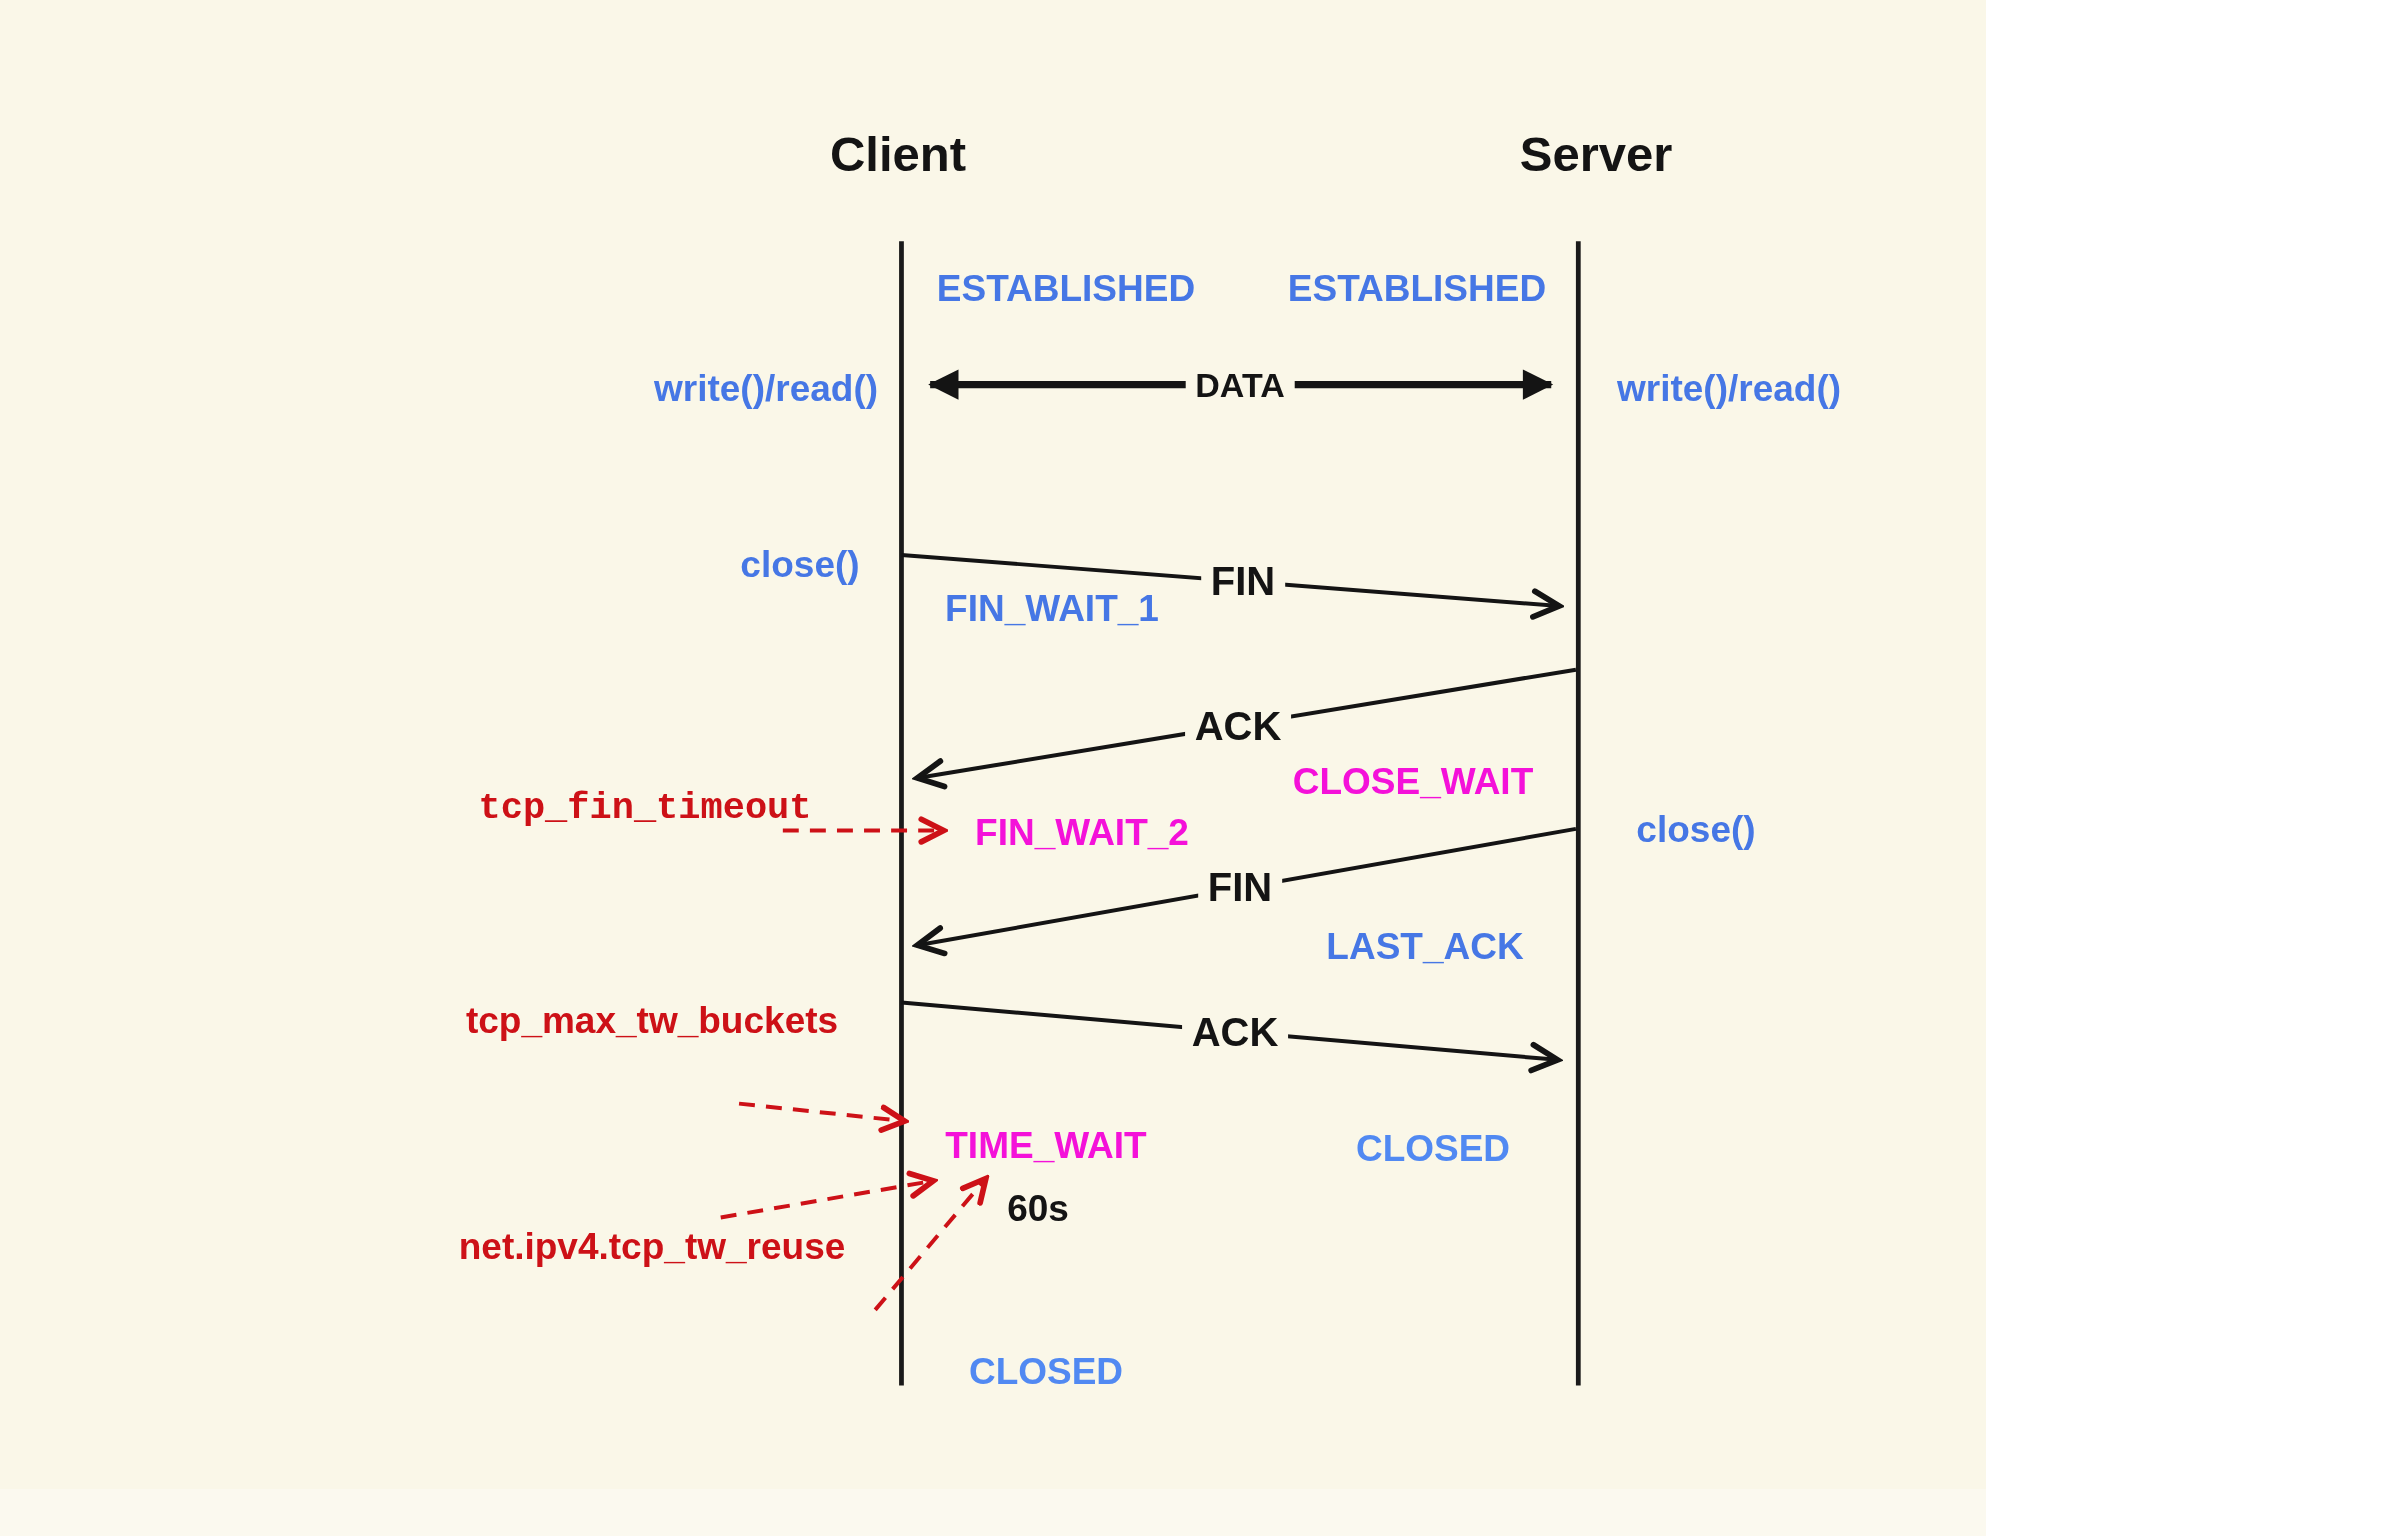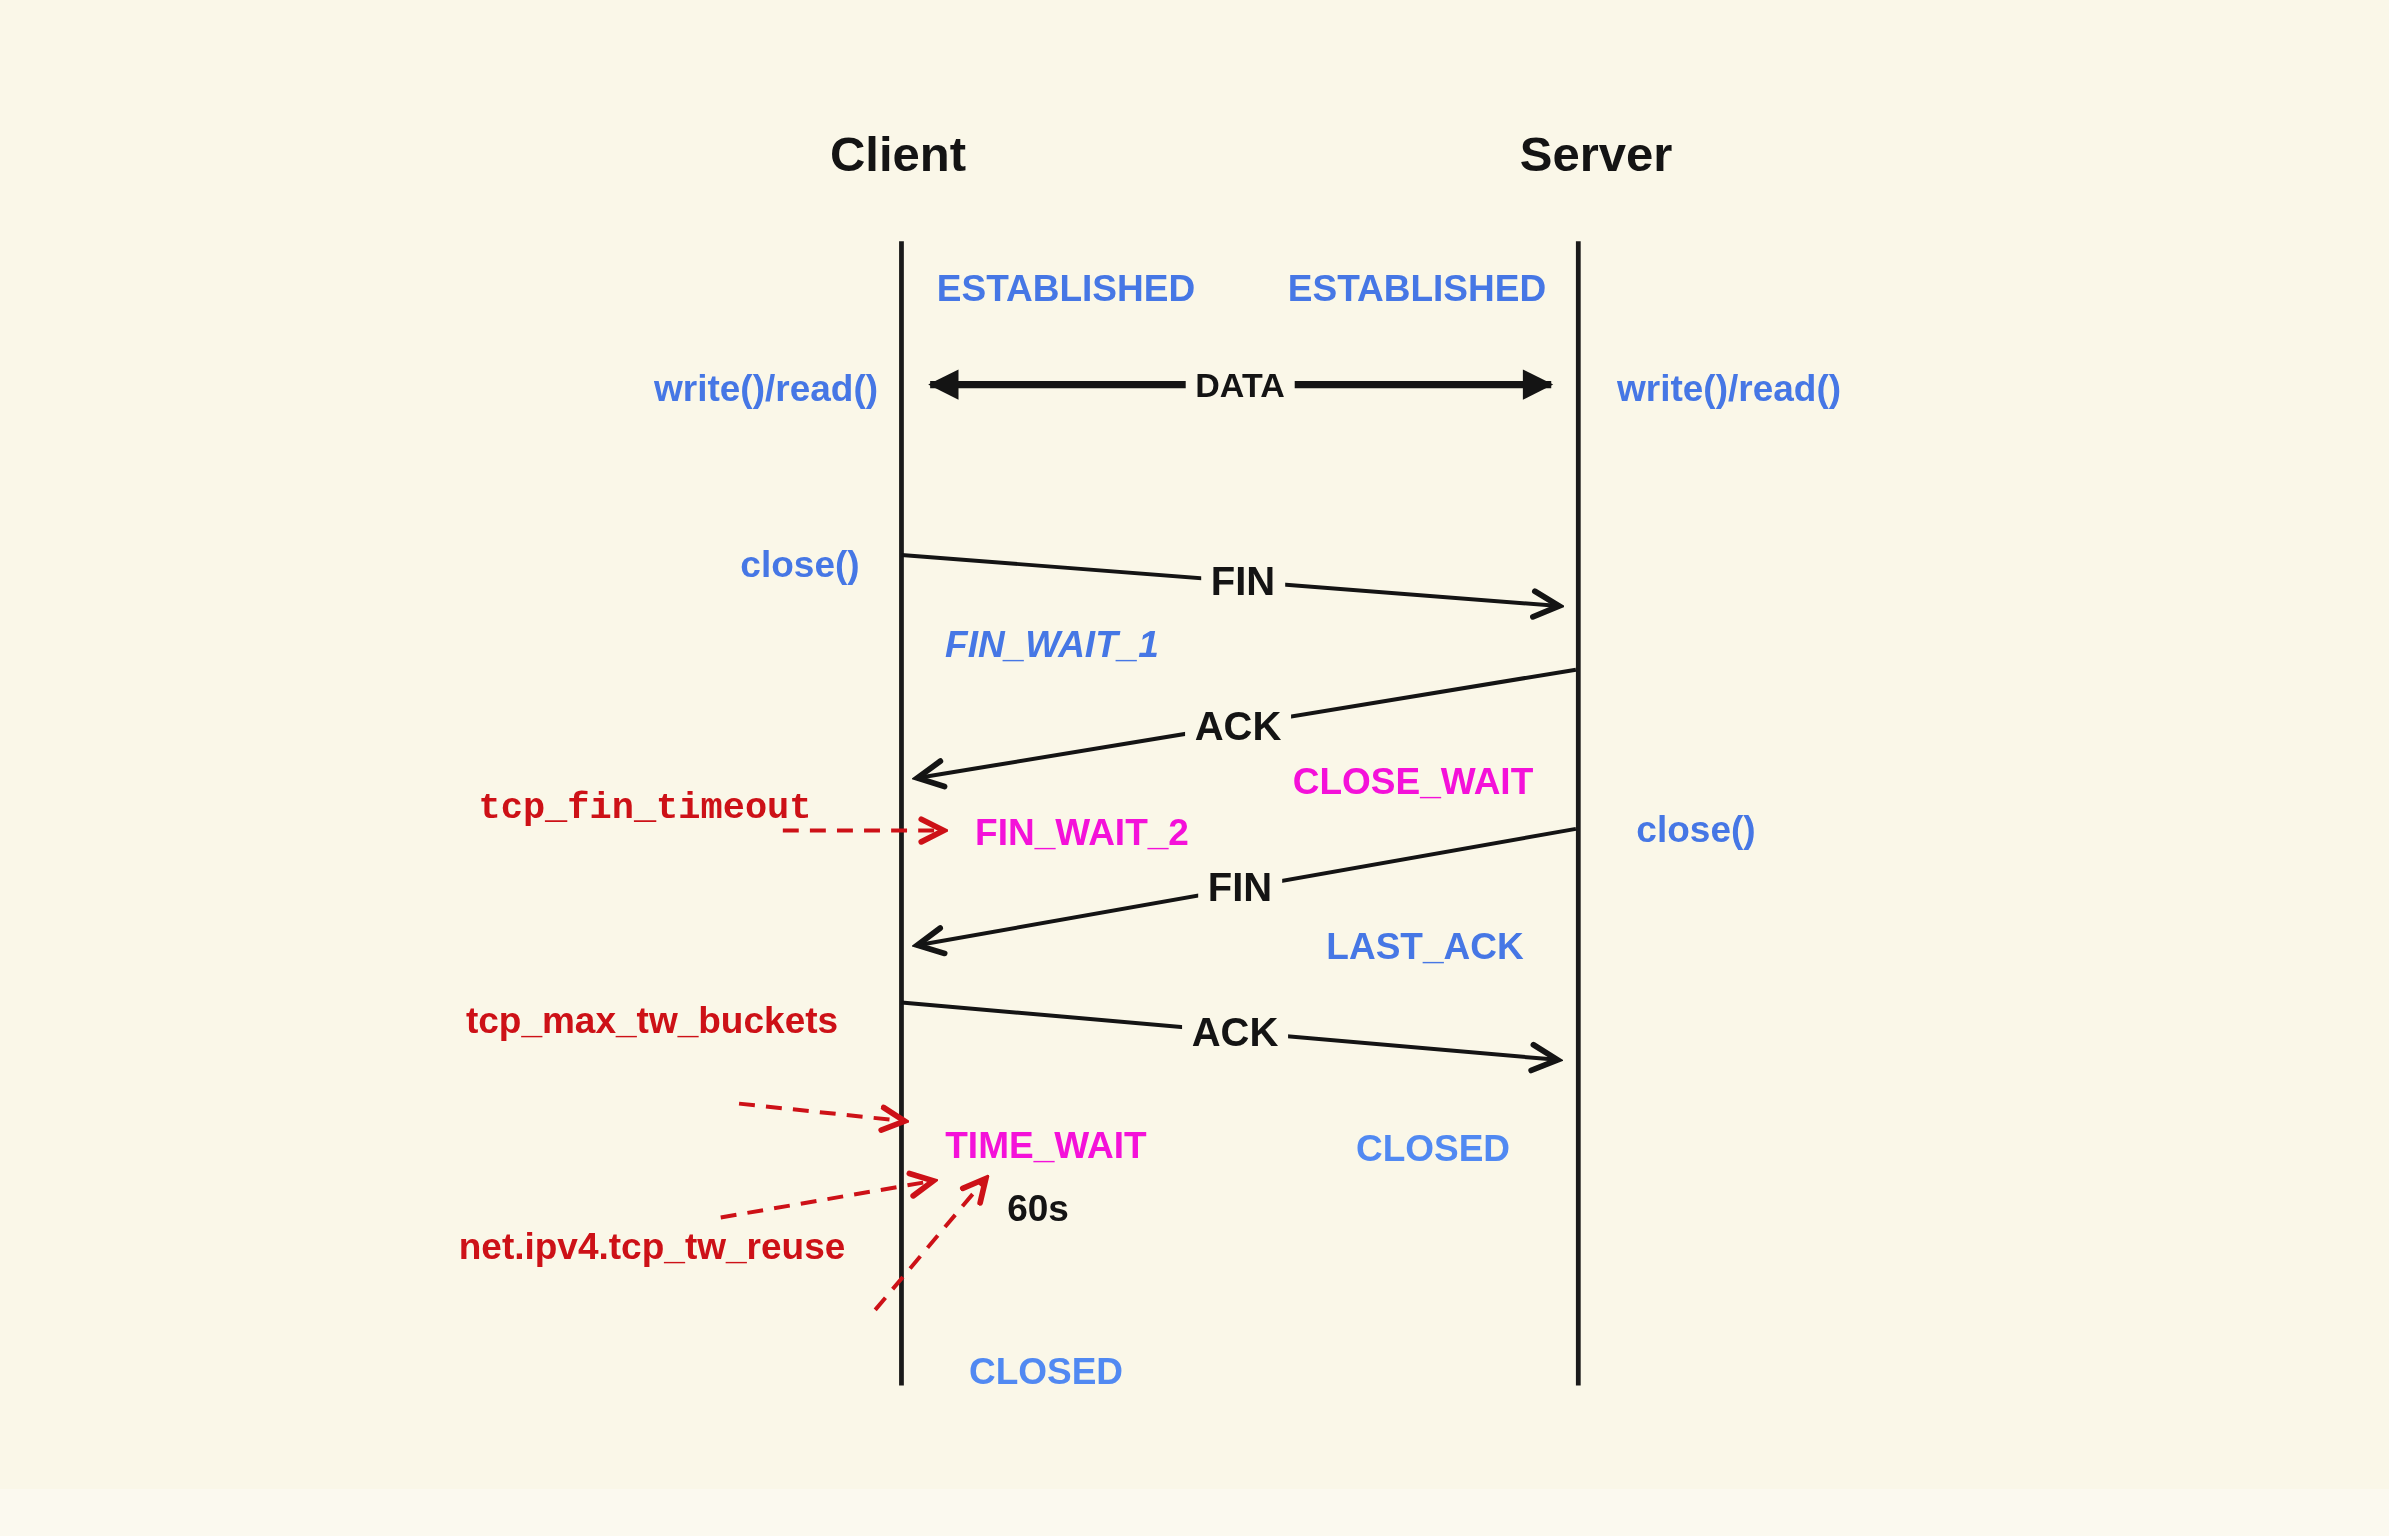--- a/index.html
+++ b/index.html
@@ -1,18 +1,18 @@
 <!DOCTYPE html>
 <html style="--background: #faf7e8; --background-bottom: #fbf9ef; --ink: #141414; --blue: #4677e5; --blue-light: #5189f2; --magenta: #f411d9; --red: #cd1117;font-size:12.7px"><head>
 <meta charset="utf-8">
 <style>
   html,body{margin:0;padding:0;}
   .page{
     position:relative;
-    width:2389px;height:1536px;
+    width:1986px;height:1536px;
     background:var(--background,#faf7e8);
     overflow:hidden;
     font-family:"Liberation Sans",sans-serif;
   }
   .bottom-band{
     position:absolute;left:0;top:1489px;width:2389px;height:47px;
     background:var(--background-bottom,#fbf9ef);
   }
   svg.wires{position:absolute;left:0;top:0;}
   .lbl{
@@ -70,21 +70,21 @@
     <line x1="928" y1="1386" x2="1136" y2="1408" stroke="#cd1117" stroke-width="5" stroke-dasharray="20 14" marker-end="url(#chevRed)"></line>
     <line x1="905" y1="1529" x2="1172" y2="1483" stroke="#cd1117" stroke-width="5" stroke-dasharray="20 14" marker-end="url(#chevRed)"></line>
     <line x1="1099" y1="1645" x2="1238" y2="1480" stroke="#cd1117" stroke-width="5" stroke-dasharray="20 14" marker-end="url(#chevRed)"></line>
   </svg>
 
   <div class="lbl ink title" style="left:898px;top:154px;">Client</div>
   <div class="lbl ink title" style="left:1596px;top:154px;">Server</div>
 
   <div class="lbl blue state" style="left:1066px;top:288px;">ESTABLISHED</div>
   <div class="lbl blue state" style="left:1417px;top:288px;">ESTABLISHED</div>
-  <div class="lbl blue state" style="left:1052px;top:644px;font-style:italic;">FIN_WAIT_1</div>
+  <div class="lbl blue state" style="left:1052px;top:608px;">FIN_WAIT_1</div>
   <div class="lbl magenta state" style="left:1413px;top:781px;">CLOSE_WAIT</div>
   <div class="lbl magenta state" style="left:1082px;top:832px;">FIN_WAIT_2</div>
   <div class="lbl blue state" style="left:1425px;top:946px;">LAST_ACK</div>
   <div class="lbl blue-light state" style="left:1433px;top:1121px;">CLOSED</div>
   <div class="lbl magenta state" style="left:1046px;top:1145px;">TIME_WAIT</div>
   <div class="lbl blue-light state" style="left:1046px;top:1344px;">CLOSED</div>
 
   <div class="lbl blue state" style="left:766px;top:388px;">write()/read()</div>
   <div class="lbl blue state" style="left:1729px;top:388px;">write()/read()</div>
   <div class="lbl blue state" style="left:800px;top:564px;">close()</div>

